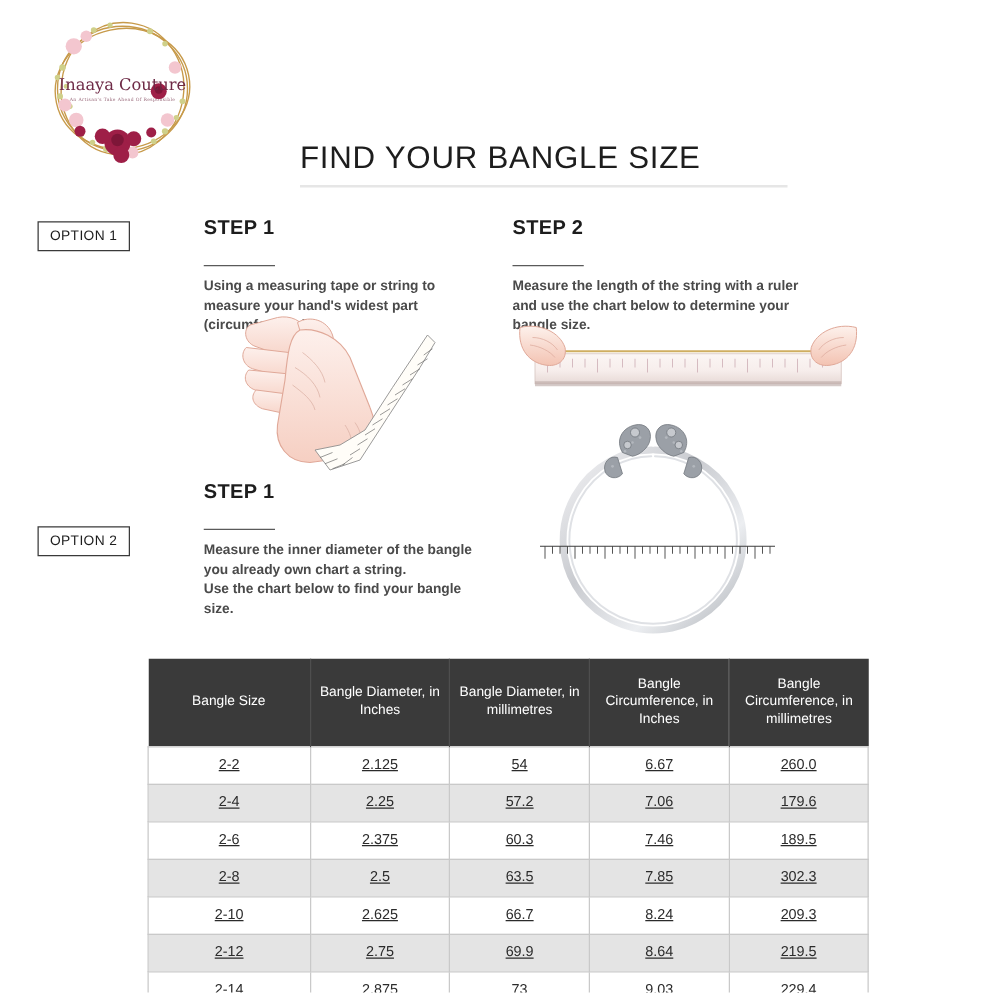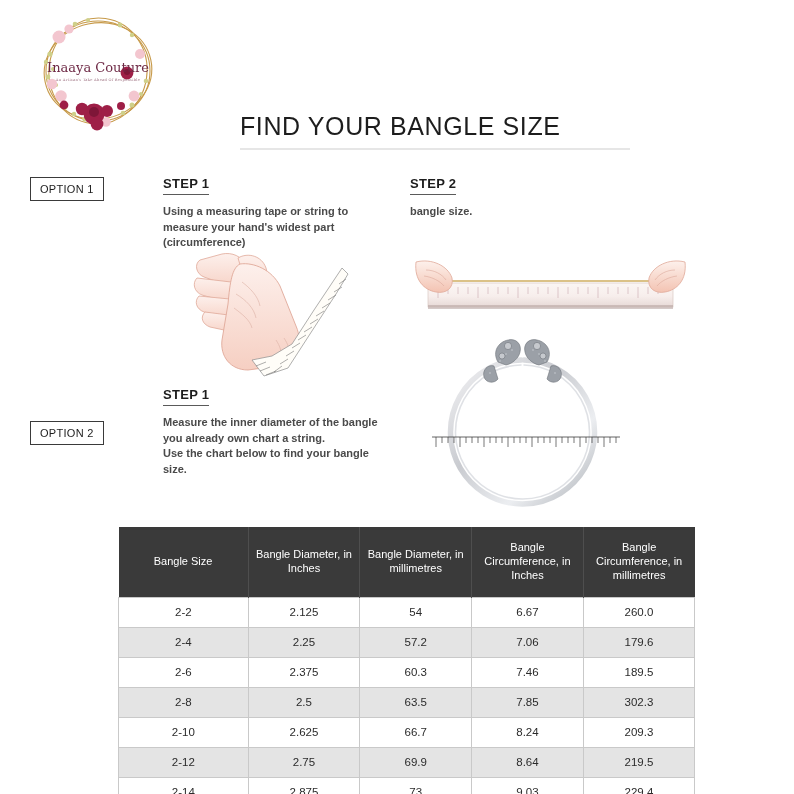--- a/index.html
+++ b/index.html
@@ -69,27 +69,27 @@
     letter-spacing: 0.3px;
     background: #fff;
     white-space: nowrap;
   }
   #option-1-badge { left: 30px; top: 177px; }
   #option-2-badge { left: 30px; top: 388px; margin-top: 33px; }
 
   
   .step-block { position: absolute; }
   .step-title {
-    font-size: 13px;
+    font-size: 16px;
     font-weight: 700;
     color: #1d1d1d;
     letter-spacing: 0.3px;
     display: inline-block;
     border-bottom: 1.5px solid #5a5a5a;
-    padding-bottom: 3px;
+    padding-bottom: 20px;
   }
   .step-body {
     margin-top: 9px;
     font-size: 11px;
     line-height: 15.5px;
     color: #4a4a4a;
     font-weight: bold;
   }
   .step-body span { display: block; }
 
@@ -129,20 +129,21 @@
   }
   #size-table thead th:last-child { border-right: none; }
   #size-table tbody td {
     text-align: center;
     padding: 4px 4px;
     height: 21px;
     color: #2b2b2b;
     border: 1px solid #c9c9c9;
     background: #ffffff;
     font-size: 11.5px;
+    text-decoration: underline;
   }
   #size-table tbody tr:nth-child(even) td { background: #e4e4e4; }
 </style>
 </head>
 <body>
 
 <div id="logo">
   <svg viewBox="0 0 140 128" width="140" height="128" aria-hidden="true">
     <g fill="none" stroke="#c79a4a" stroke-width="1.1">
       <ellipse cx="70" cy="63" rx="52" ry="50"></ellipse>
@@ -206,20 +207,22 @@
   <div class="step-body">
     <span>Using a measuring tape or string to</span>
     <span>measure your hand's widest part</span>
     <span>(circumference)</span>
   </div>
 </div>
 
 <div class="step-block" id="step2-opt1">
   <div class="step-title">STEP 2</div>
   <div class="step-body">
+    <span>Measure the length of the string with a ruler</span>
+    <span>and use the chart below to determine your</span>
     <span>bangle size.</span>
   </div>
 </div>
 
 <div class="illus" id="hand-illus">
   <svg viewBox="0 0 180 132" width="180" height="132" aria-hidden="true">
     <defs>
       <linearGradient id="skin" x1="0" y1="0" x2="0" y2="1">
         <stop offset="0%" stop-color="#fdf0ec"></stop>
         <stop offset="100%" stop-color="#f6cfc2"></stop>

